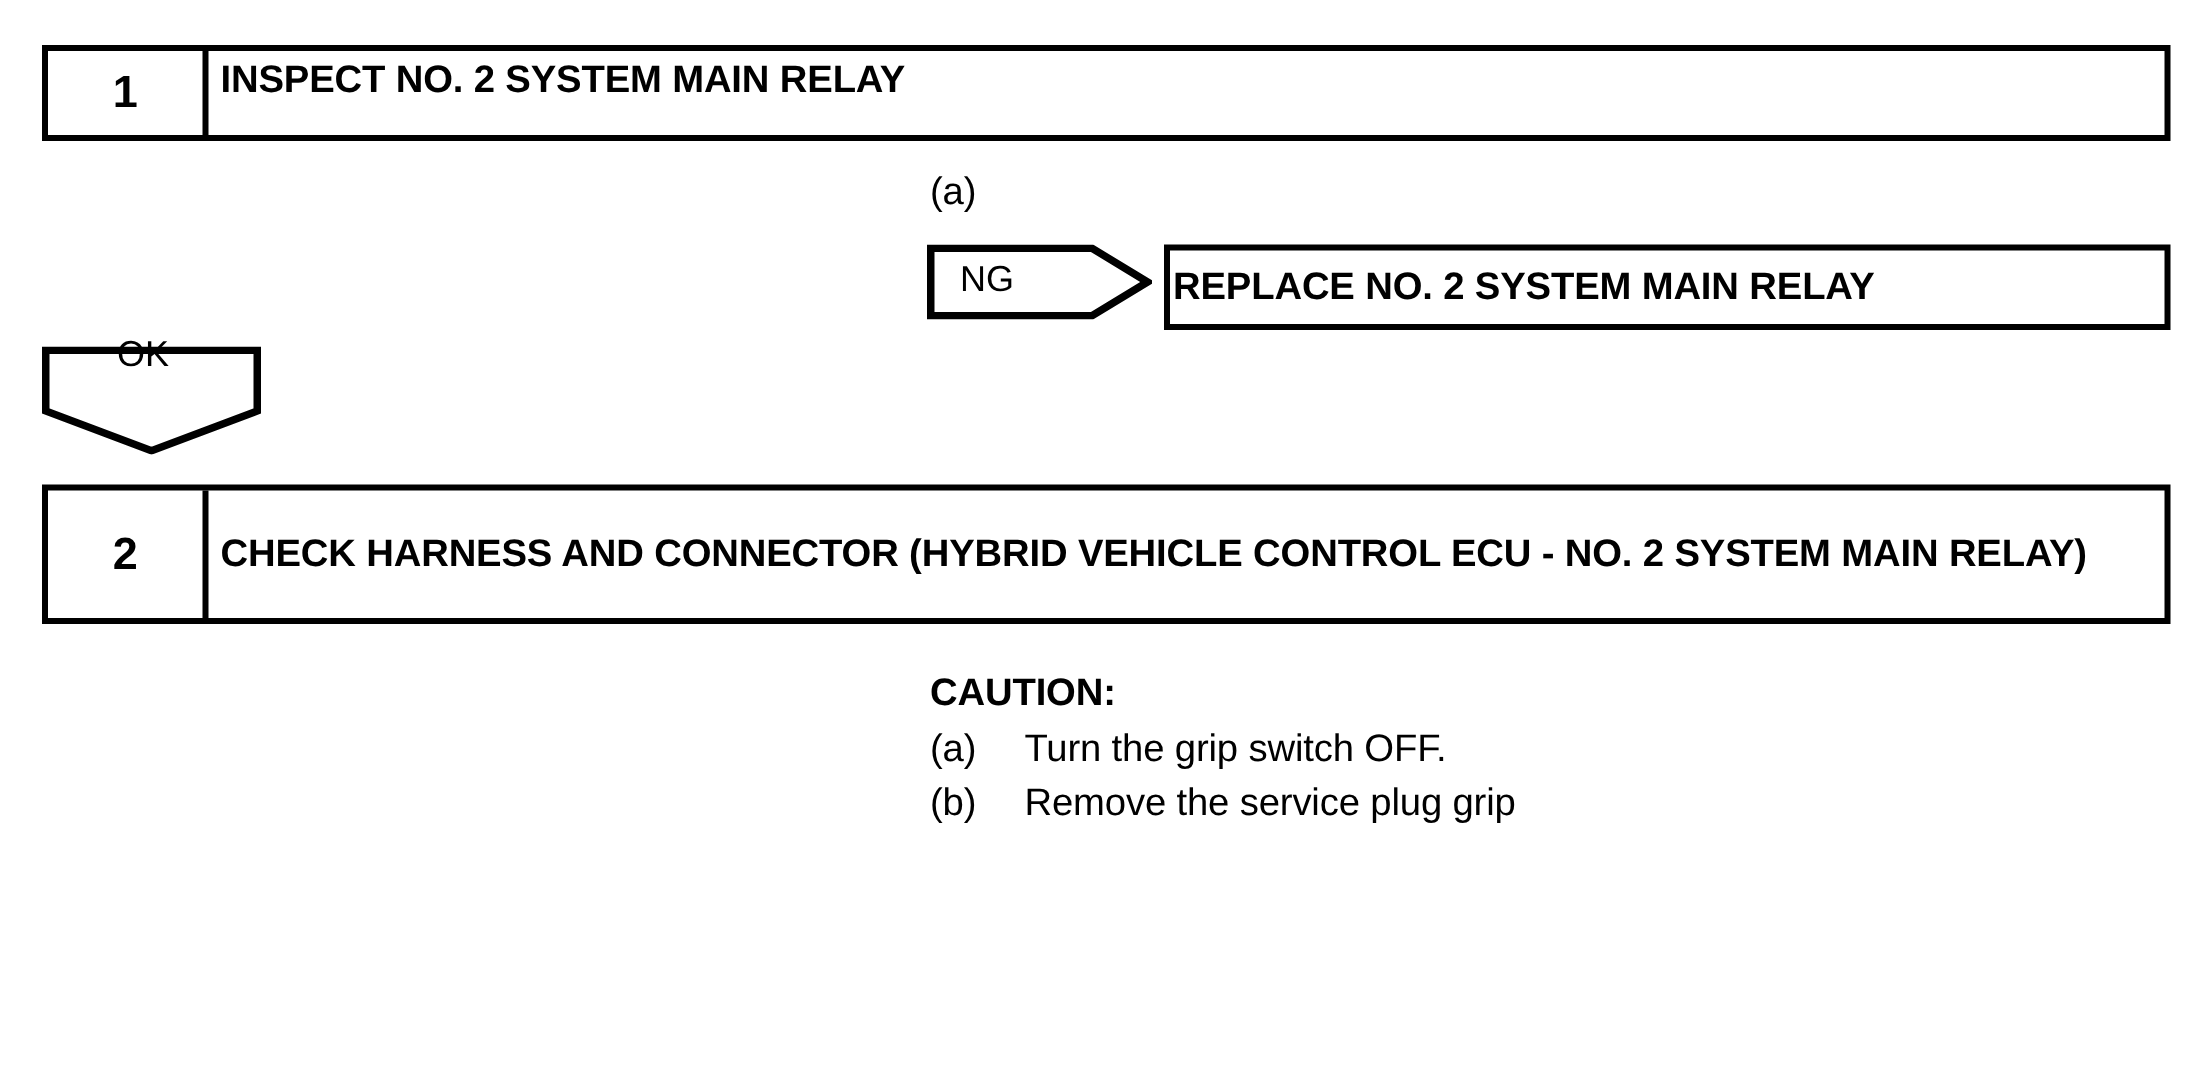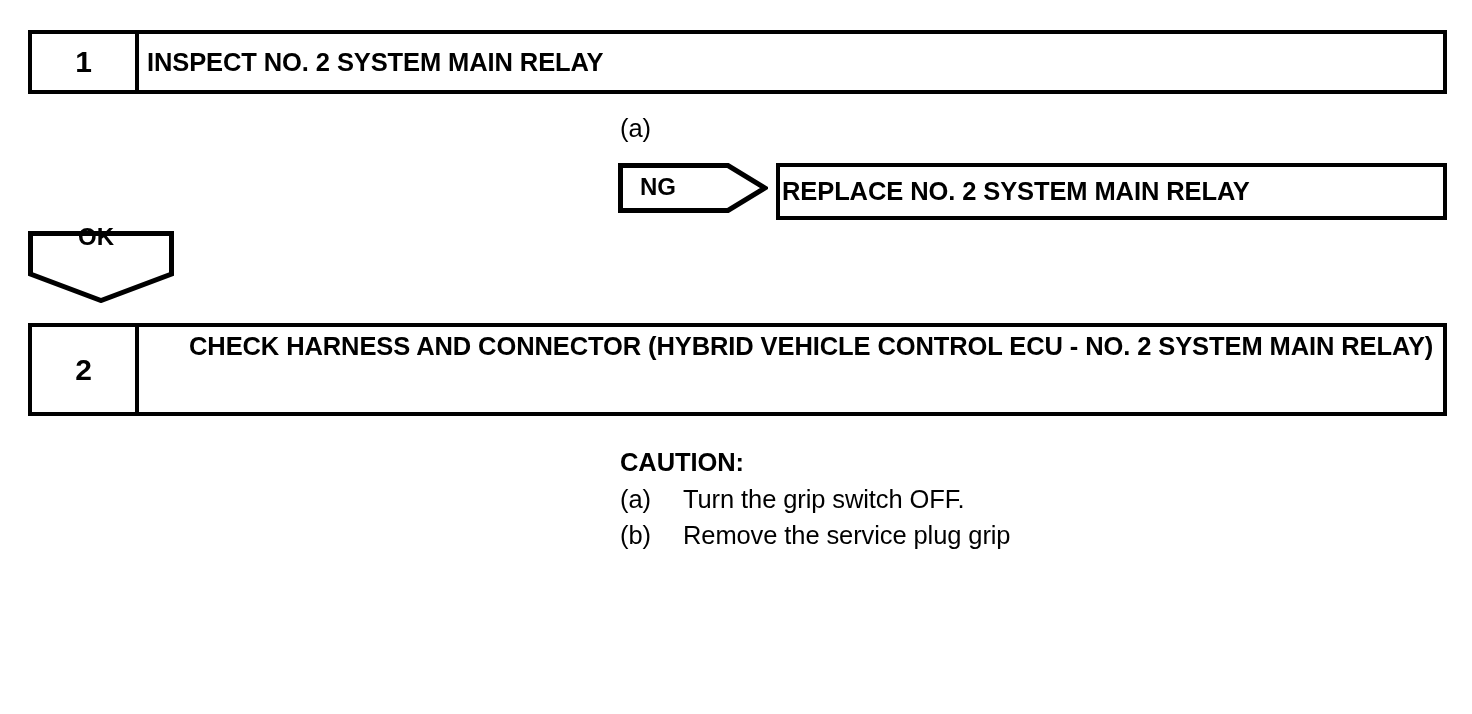--- a/index.html
+++ b/index.html
@@ -41,34 +41,34 @@
   .step-num {
     font-size: 30px;
     font-weight: bold;
     line-height: 1;
     letter-spacing: 0px;
   }
   .step-title-cell {
     box-sizing: border-box;
     flex: 1 1 auto;
     display: flex;
-    align-items: center;
+    align-items: flex-start;
     padding-left: 8px;
     padding-right: 6px;
   }
   .step-title {
     font-size: 25.5px;
     font-weight: bold;
     line-height: 39px;
     letter-spacing: -0.1px;
   }
 
   #step-1-box { left: 28px; top: 30px; width: 1419px; height: 64px; }
   #step-2-box { left: 28px; top: 323px; width: 1419px; height: 93px; }
-  #step-2-box .step-title-cell { align-items: flex-start; margin-left: 42px; }
+  #step-2-box .step-title-cell { align-items: center; }
 
   
   #replace-box {
     position: absolute;
     left: 776px;
     top: 163px;
     width: 671px;
     height: 57px;
     box-sizing: border-box;
     border: 4px solid #000;
@@ -89,21 +89,21 @@
     position: absolute;
     left: 618px;
     top: 163px;
     width: 150px;
     height: 50px;
   }
   #ng-arrow svg { display: block; }
   .judge-label {
     position: absolute;
     font-size: 24px;
-    font-weight: bold;
+    font-weight: normal;
     line-height: 1;
     letter-spacing: 0px;
   }
   #ng-label { left: 640px; top: 175px; }
 
   
   #ok-arrow {
     position: absolute;
     left: 28px;
     top: 231px;

